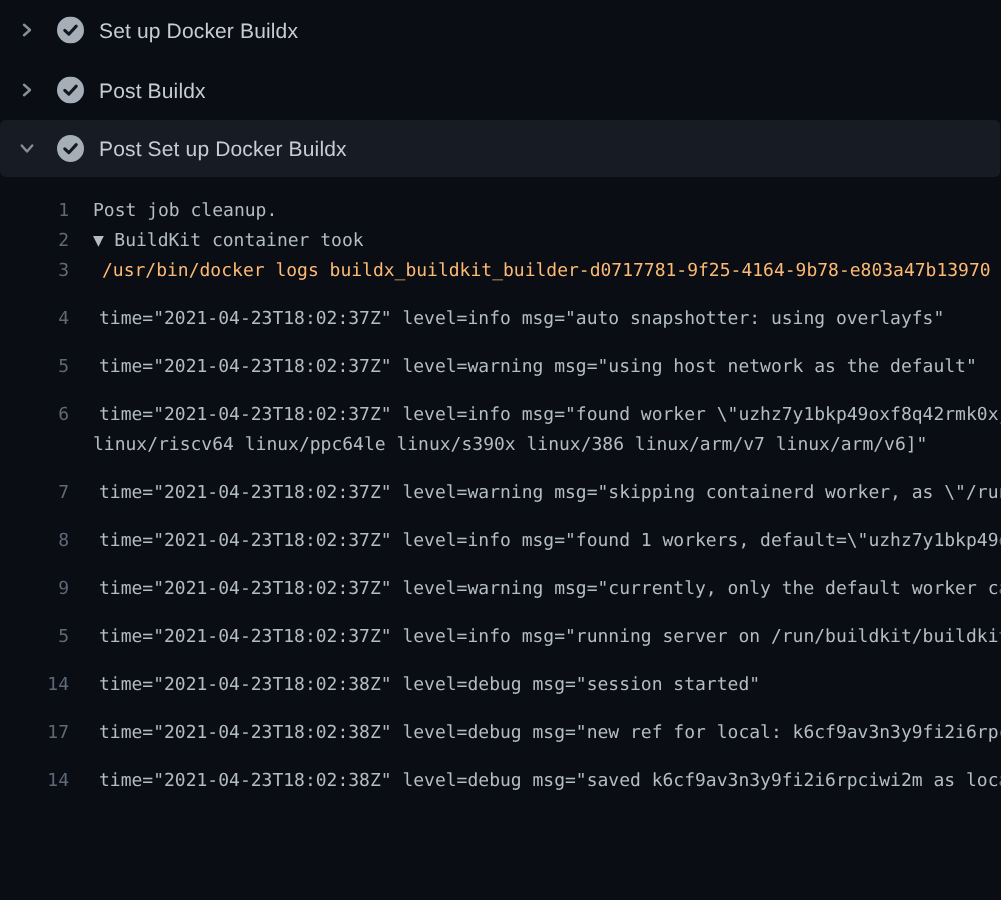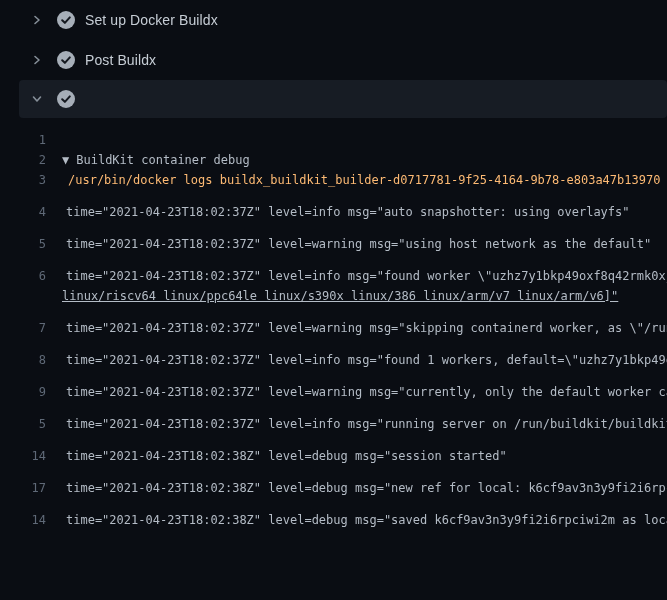--- a/index.html
+++ b/index.html
@@ -6,21 +6,21 @@
   body{
     width:667px;height:600px;overflow:hidden;
     background:#0a0d13;
     font-family:"Liberation Sans", sans-serif;
     -webkit-font-smoothing:antialiased;
   }
   
   .steps{width:667px;}
   .step-row{
     height:40px;display:flex;align-items:center;
-    padding-left:10px;cursor:pointer;box-sizing:border-box;margin-left:19px;
+    padding-left:10px;cursor:pointer;box-sizing:border-box;
   }
   .step-row.expanded{
     height:38px;background:#171c24;border-radius:4px;
   }
   .chev{
     width:16px;height:16px;flex:none;display:flex;
     align-items:center;justify-content:center;
   }
   .check{
     width:18px;height:18px;flex:none;margin-left:12px;
@@ -37,21 +37,21 @@
   }
   .log-row{
     display:flex;height:20px;line-height:20px;white-space:pre;
   }
   .log-num{
     width:46px;flex:none;text-align:right;color:#5f6977;
   }
   .log-text{color:#b4bcc6;flex:none;padding-left:16px;}
   .log-row.log .log-text{padding-left:20px;}
   .log-row.command .log-text{padding-left:22px;color:#fdba74;}
-  .log-row.wrap .log-text{padding-left:16px;text-decoration:underline;}
+  .log-row.wrap .log-text{padding-left:16px;}
   .toggle{margin-right:7px;color:#b4bcc6;}
 </style>
 </head>
 <body>
 
 <div class="steps">
 
   <div class="step-row">
     <span class="chev">
       <svg width="12" height="12" viewBox="0 0 12 12">
@@ -88,28 +88,29 @@
       <svg width="12" height="12" viewBox="0 0 12 12">
           <path d="M2.5 4 L6 8 L9.5 4" stroke="#868f99" stroke-width="1.6" fill="none" stroke-linecap="round" stroke-linejoin="round"></path>
         </svg>
     </span>
     <span class="check">
       <svg width="18" height="18" viewBox="0 0 16 16">
           <circle cx="8" cy="8" r="8" fill="#a6aeb8"></circle>
           <path d="M4.6 8.2 L7 10.5 L11.4 5.7" stroke="#14181f" stroke-width="1.8" fill="none" stroke-linecap="round" stroke-linejoin="round"></path>
         </svg>
     </span>
+    <span class="step-label">Post Set up Docker Buildx</span>
   </div>
 
 </div>
 
 <div class="log">
   <div id="log-lines">
-      <div class="log-row plain"><span class="log-num">1</span></div>
-      <div class="log-row group"><span class="log-num">2</span><span class="log-text"><span class="toggle">▼</span><span>BuildKit container debug</span></span></div>
+      <div class="log-row plain"><span class="log-num">1</span><span class="log-text">Post job cleanup.</span></div>
+      <div class="log-row group"><span class="log-num">2</span><span class="log-text"><span class="toggle">▼</span><span>BuildKit container took</span></span></div>
       <div class="log-row command"><span class="log-num">3</span><span class="log-text">/usr/bin/docker logs buildx_buildkit_builder-d0717781-9f25-4164-9b78-e803a47b13970</span></div>
       <div class="log-row log"><span class="log-num">4</span><span class="log-text">time="2021-04-23T18:02:37Z" level=info msg="auto snapshotter: using overlayfs"</span></div>
       <div class="log-row log"><span class="log-num">5</span><span class="log-text">time="2021-04-23T18:02:37Z" level=warning msg="using host network as the default"</span></div>
       <div class="log-row log"><span class="log-num">6</span><span class="log-text">time="2021-04-23T18:02:37Z" level=info msg="found worker \"uzhz7y1bkp49oxf8q42rmk0xj</span></div>
       <div class="log-row wrap"><span class="log-num"></span><span class="log-text">linux/riscv64 linux/ppc64le linux/s390x linux/386 linux/arm/v7 linux/arm/v6]"</span></div>
       <div class="log-row log"><span class="log-num">7</span><span class="log-text">time="2021-04-23T18:02:37Z" level=warning msg="skipping containerd worker, as \"/run</span></div>
       <div class="log-row log"><span class="log-num">8</span><span class="log-text">time="2021-04-23T18:02:37Z" level=info msg="found 1 workers, default=\"uzhz7y1bkp49o</span></div>
       <div class="log-row log"><span class="log-num">9</span><span class="log-text">time="2021-04-23T18:02:37Z" level=warning msg="currently, only the default worker ca</span></div>
       <div class="log-row log"><span class="log-num">5</span><span class="log-text">time="2021-04-23T18:02:37Z" level=info msg="running server on /run/buildkit/buildkit</span></div>
       <div class="log-row log"><span class="log-num">14</span><span class="log-text">time="2021-04-23T18:02:38Z" level=debug msg="session started"</span></div>

